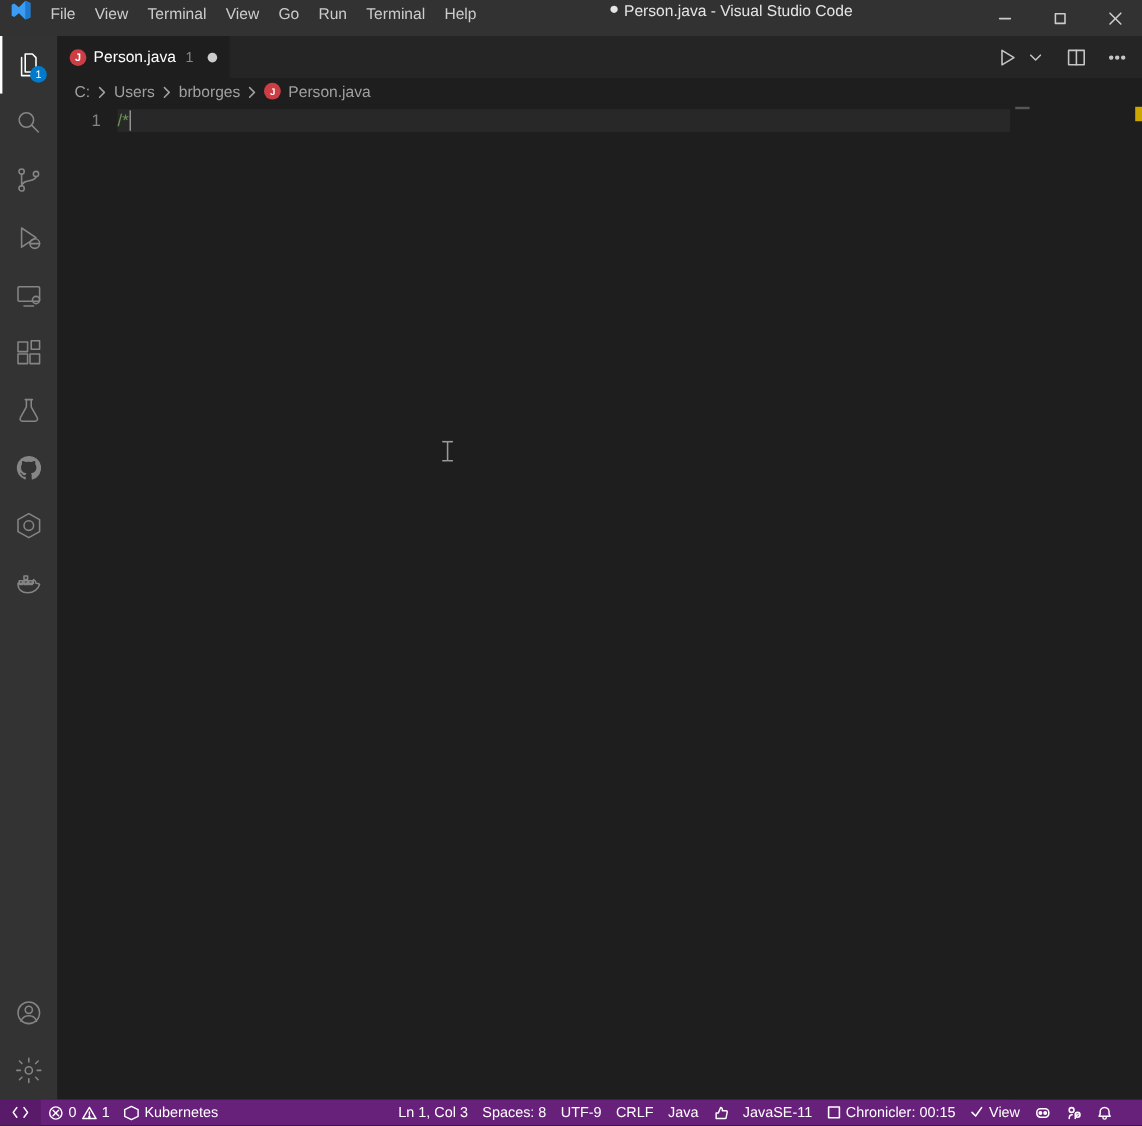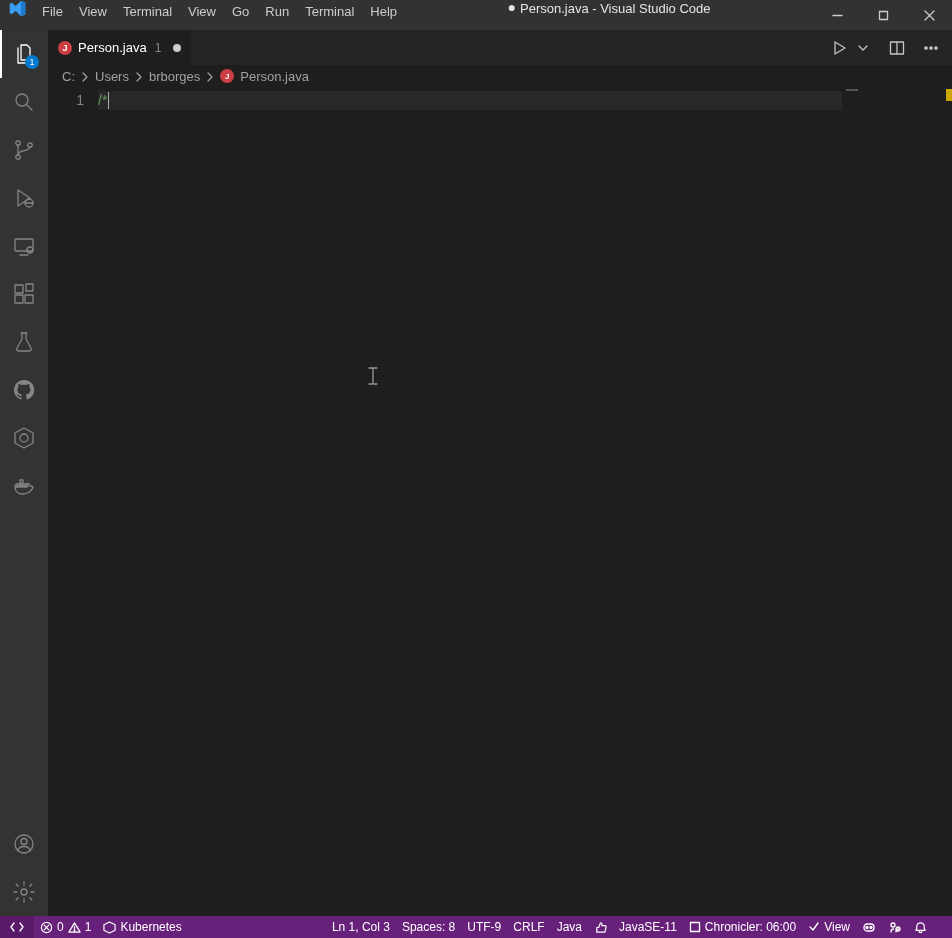--- a/index.html
+++ b/index.html
@@ -353,21 +353,21 @@
           <path d="M3 12V7h2l2-5c1 0 2 1 1.5 3H12c1 0 1 1 1 1l-1 5c0 1-1 1-1 1H3z"></path>
         </svg>
       </div>
     <div class="sb-item">
         <span>JavaSE-11</span>
       </div>
     <div class="sb-item">
       <svg width="12" height="12" viewBox="0 0 12 12">
           <rect x="1.5" y="1.5" width="9" height="9"></rect>
         </svg>
-      <span>Chronicler: 06:00</span>
+      <span>Chronicler: 00:15</span>
     </div>
     <div class="sb-item">
       <svg width="12" height="12" viewBox="0 0 12 12">
           <path d="M2 6l3 3 5-7"></path>
         </svg>
       <span>View</span>
     </div>
     <div class="sb-item">
       <svg width="14" height="14" viewBox="0 0 14 14">
           <rect x="2" y="4" width="10" height="7" rx="3"></rect>

